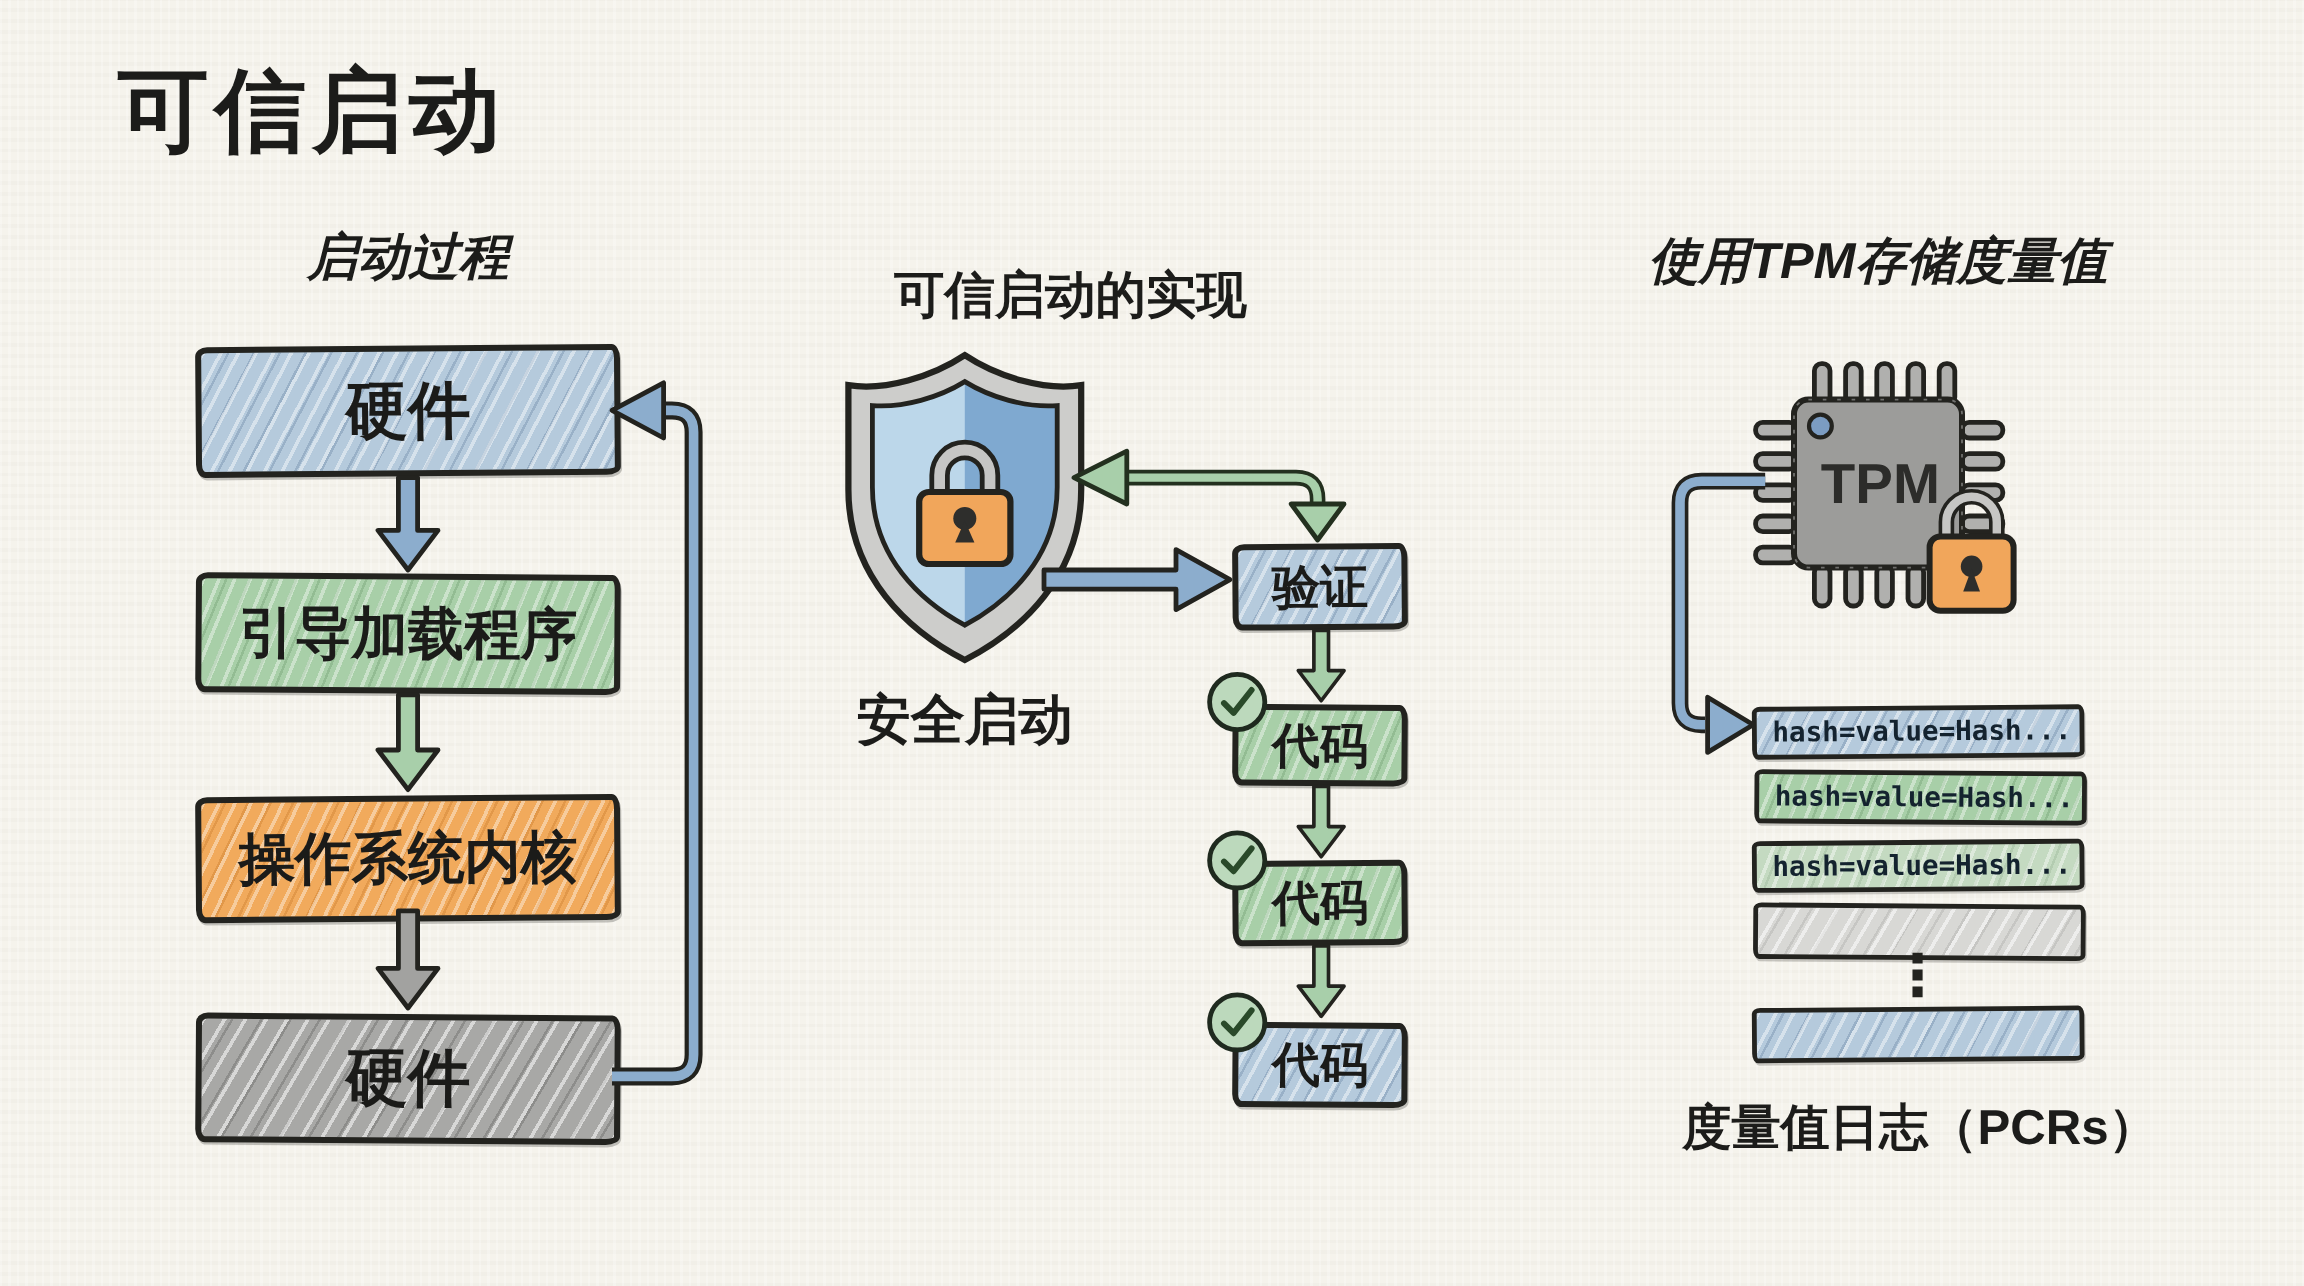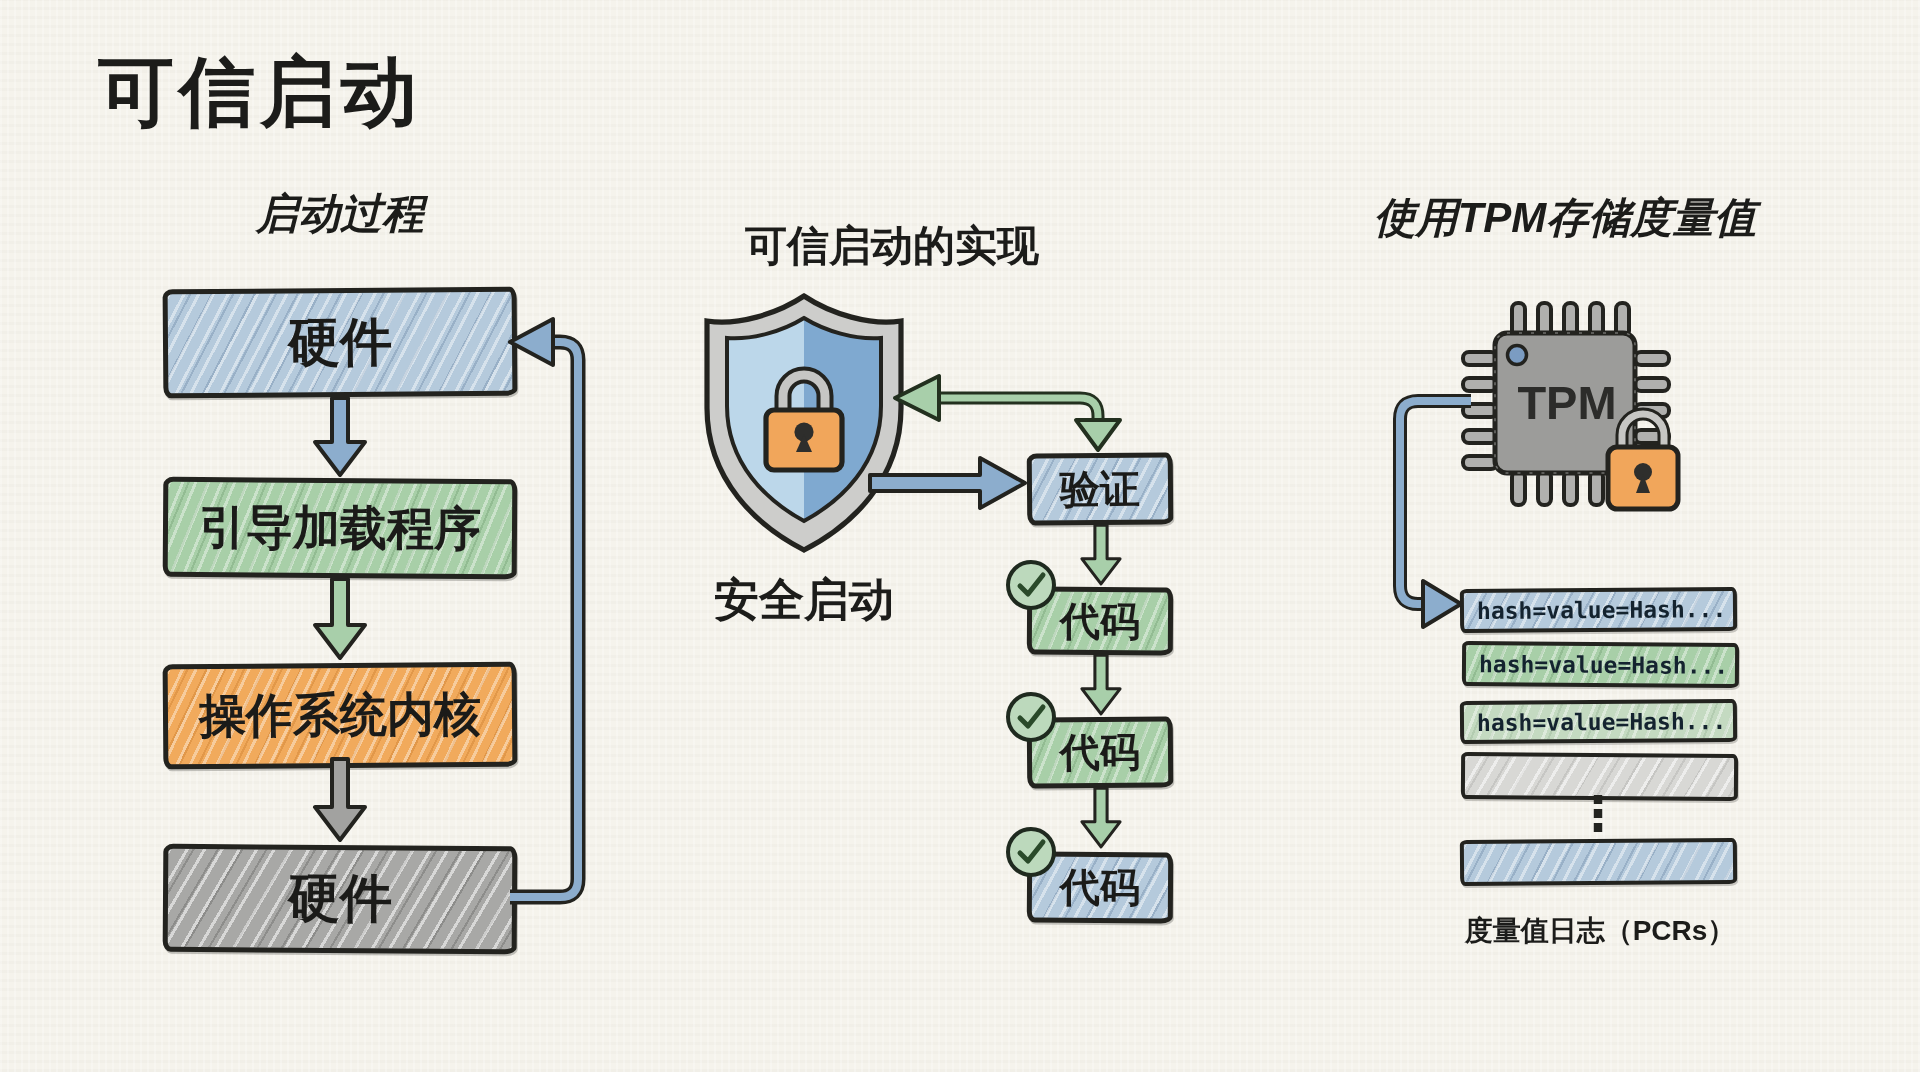--- a/index.html
+++ b/index.html
@@ -274,16 +274,16 @@
     <div class="pcr-row tex-gray-light r-pos" style="left:1461px;top:753px;width:269px;height:39px;">
       <span class="pcr-text"></span>
     </div>
 
     <div class="dots" style="left:1580px;top:796px;width:36px;">⋮</div>
 
     <div class="pcr-row tex-blue r-neg" style="left:1460px;top:839px;width:269px;height:38px;">
       <span class="pcr-text"></span>
     </div>
 
-    <div class="abs ttl center" style="left:1380px;top:912px;width:440px;font-size:28px;">度量值日志（PCRs）</div>
+    <div class="abs ttl center" style="left:1380px;top:912px;width:440px;font-size:41px;">度量值日志（PCRs）</div>
   </div>
 
 </div>
 
 </body></html>

